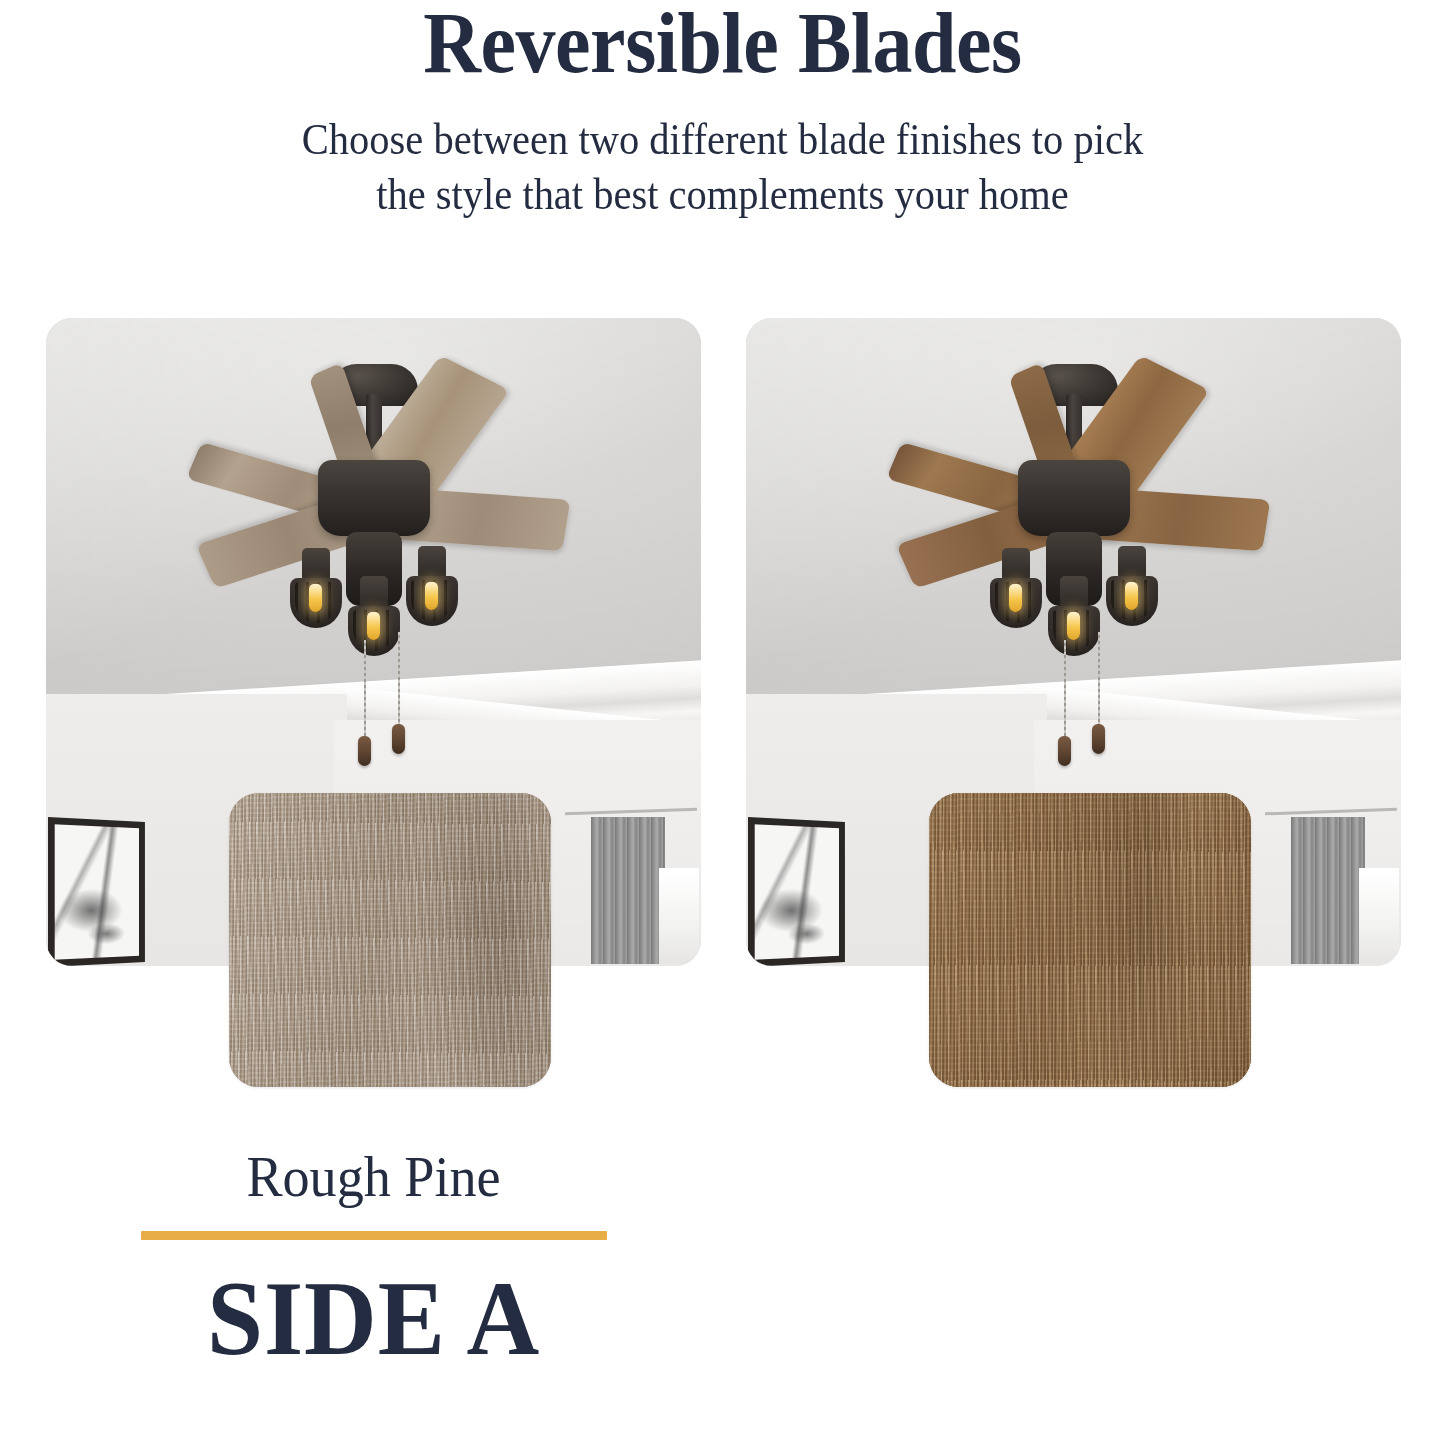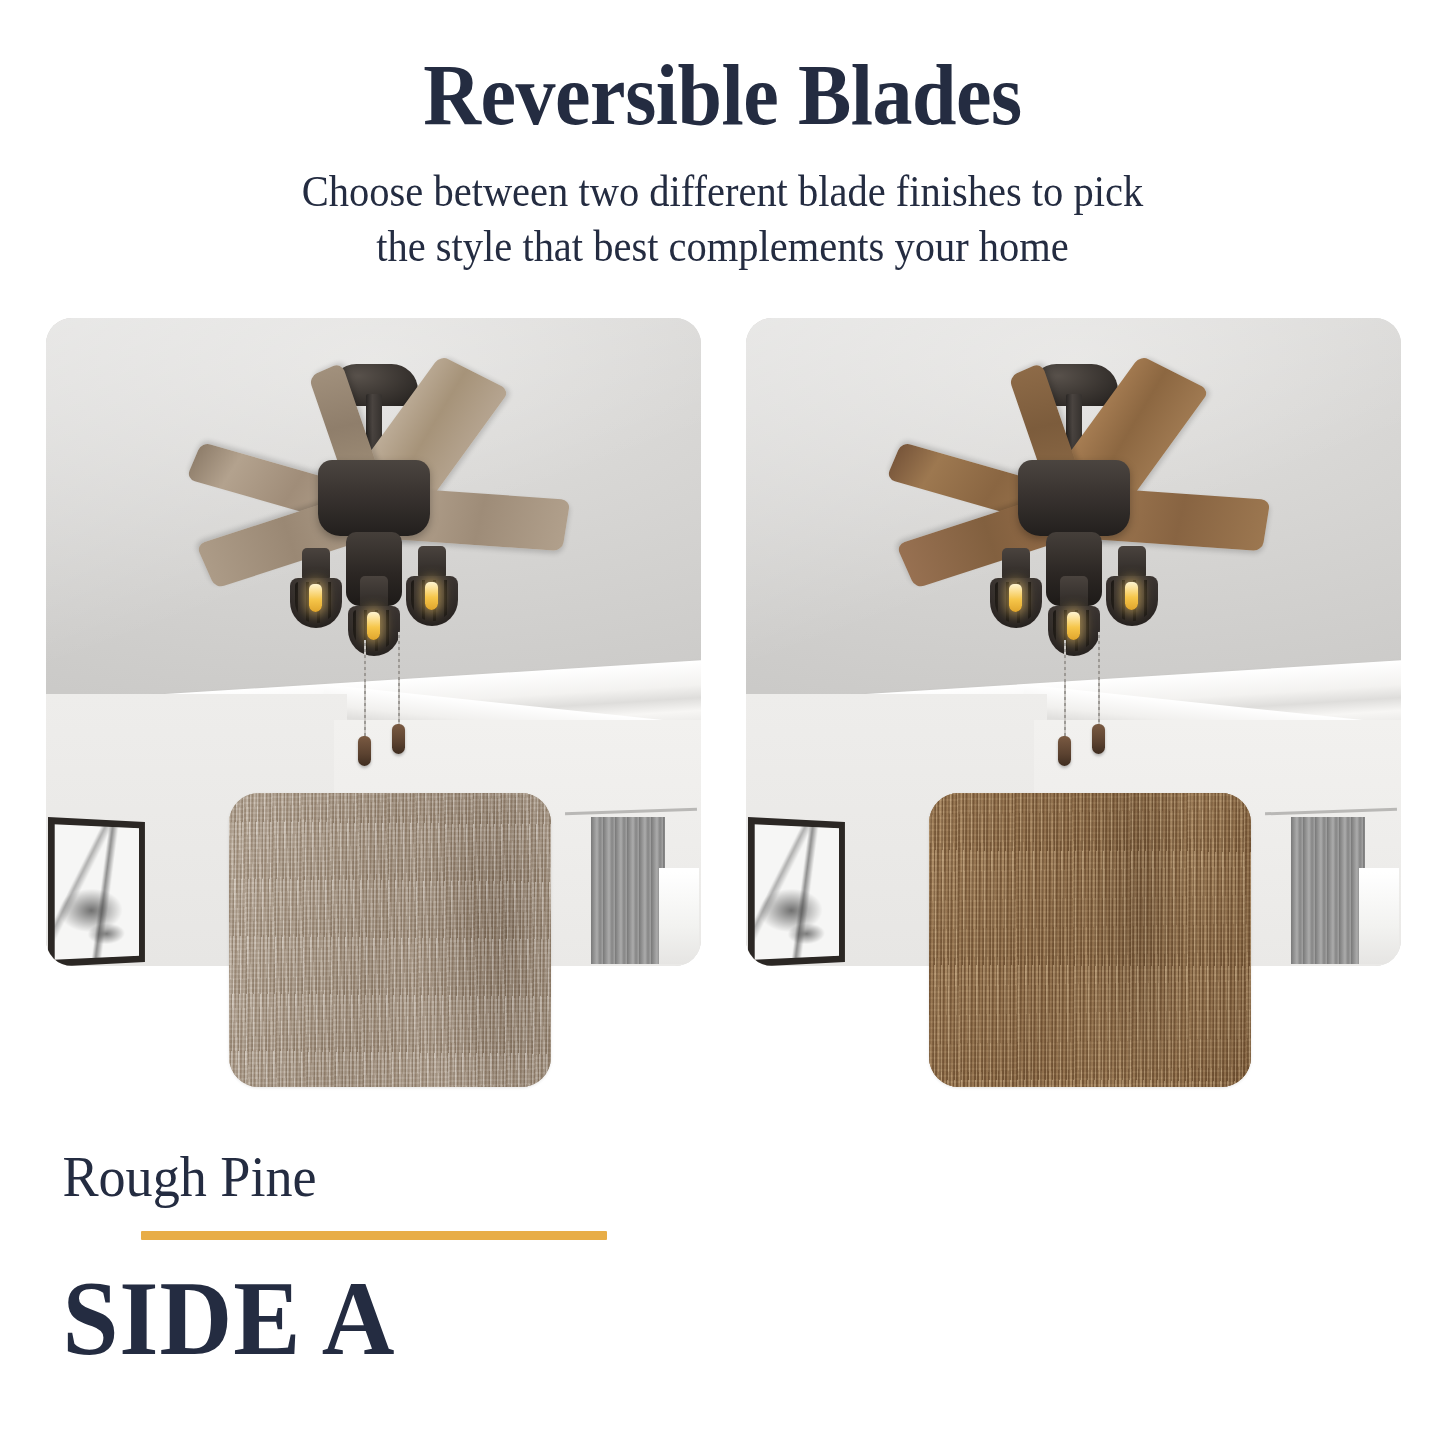--- a/index.html
+++ b/index.html
@@ -17,21 +17,20 @@
     width: 1445px;
     height: 1445px;
     background: #ffffff;
   }
 
   
   .header {
     position: absolute;
     top: 0; left: 0;
     width: 1445px;
-    padding-top: 52px;
     text-align: center;
   }
 
   .title {
     font-family: "Liberation Serif", serif;
     font-size: 86px;
     font-weight: bold;
     color: #242C41;
     letter-spacing: -0.5px;
     line-height: 1.0;
@@ -290,21 +289,21 @@
         rgba(255,240,205,.10) 0px, rgba(255,240,205,.10) 3px,
         rgba(92,64,38,.16) 3px, rgba(92,64,38,.16) 10px),
       repeating-linear-gradient(179deg,
         rgba(255,236,200,.08) 0px, rgba(255,236,200,.08) 2px,
         rgba(88,60,34,.10) 2px, rgba(88,60,34,.10) 6px),
       radial-gradient(ellipse 26% 110% at 66% 40%, rgba(70,46,26,.40) 0%, rgba(70,46,26,0) 66%),
       linear-gradient(102deg, #9B7750 0%, #8A6742 42%, #99764F 68%, #7E5C39 100%);
   }
 
   
-  .caption { position: absolute; left: 0; top: 830px; width: 655px; text-align: left; }
+  .caption { position: absolute; left: 0; top: 830px; width: 655px; text-align: center; }
 
   .finish-name {
     font-family: "Liberation Serif", serif;
     font-size: 57px;
     color: #242C41;
     line-height: 1;
     transform: scaleX(0.95);
   }
   .rule {
     margin: 26px auto 0;

